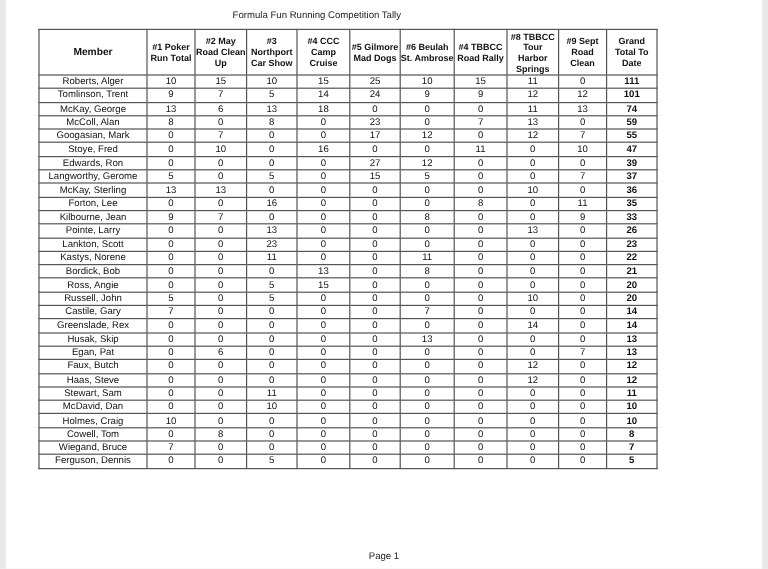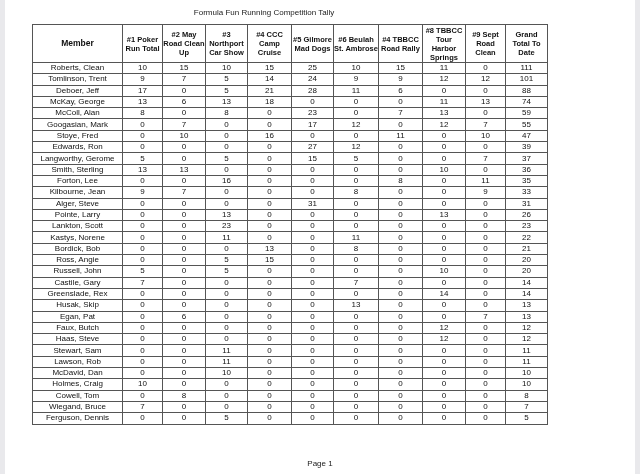--- a/index.html
+++ b/index.html
@@ -34,21 +34,21 @@
   }
   table.tally th {
     font-weight: bold;
     font-size: 7.5px;
     line-height: 9px;
     height: 37px;
     white-space: normal;
   }
   table.tally th.member-h { font-size: 8.5px; margin-top: 48px; }
   table.tally td { height: 10.3px; line-height: 10px; }
-  table.tally td.total { font-weight: normal; }
+  table.tally td.total { font-weight: bold; }
   .footer {
     position: absolute; left: 0; top: 459px; width: 640px;
     text-align: center; font-size: 8px; color: #222;
   }
 </style>
 </head>
 <body>
 
 <div class="page"></div>
 
@@ -78,21 +78,21 @@
       <th>#5 Gilmore Mad Dogs</th>
       <th>#6 Beulah St. Ambrose</th>
       <th>#4 TBBCC Road Rally</th>
       <th>#8 TBBCC Tour Harbor Springs</th>
       <th>#9 Sept Road Clean</th>
       <th>Grand Total To Date</th>
     </tr>
   </thead>
   <tbody id="tally-body">
       <tr>
-        <td>Roberts, Clean</td>
+        <td>Roberts, Alger</td>
         <td>10</td>
         <td>15</td>
         <td>10</td>
         <td>15</td>
         <td>25</td>
         <td>10</td>
         <td>15</td>
         <td>11</td>
         <td>0</td>
         <td class="total">111</td>
@@ -104,65 +104,52 @@
         <td>5</td>
         <td>14</td>
         <td>24</td>
         <td>9</td>
         <td>9</td>
         <td>12</td>
         <td>12</td>
         <td class="total">101</td>
       </tr>
       <tr>
-        <td>Deboer, Jeff</td>
+        <td>McKay, George</td>
+        <td>13</td>
+        <td>6</td>
+        <td>13</td>
+        <td>18</td>
+        <td>0</td>
+        <td>0</td>
+        <td>0</td>
+        <td>11</td>
+        <td>13</td>
+        <td class="total">74</td>
+      </tr>
+      <tr>
+        <td>McColl, Alan</td>
+        <td>8</td>
+        <td>0</td>
+        <td>8</td>
+        <td>0</td>
+        <td>23</td>
+        <td>0</td>
+        <td>7</td>
+        <td>13</td>
+        <td>0</td>
+        <td class="total">59</td>
+      </tr>
+      <tr>
+        <td>Googasian, Mark</td>
+        <td>0</td>
+        <td>7</td>
+        <td>0</td>
+        <td>0</td>
         <td>17</td>
-        <td>0</td>
-        <td>5</td>
-        <td>21</td>
-        <td>28</td>
-        <td>11</td>
-        <td>6</td>
-        <td>0</td>
-        <td>0</td>
-        <td class="total">88</td>
-      </tr>
-      <tr>
-        <td>McKay, George</td>
-        <td>13</td>
-        <td>6</td>
-        <td>13</td>
-        <td>18</td>
-        <td>0</td>
-        <td>0</td>
-        <td>0</td>
-        <td>11</td>
-        <td>13</td>
-        <td class="total">74</td>
-      </tr>
-      <tr>
-        <td>McColl, Alan</td>
-        <td>8</td>
-        <td>0</td>
-        <td>8</td>
-        <td>0</td>
-        <td>23</td>
-        <td>0</td>
-        <td>7</td>
-        <td>13</td>
-        <td>0</td>
-        <td class="total">59</td>
-      </tr>
-      <tr>
-        <td>Googasian, Mark</td>
-        <td>0</td>
-        <td>7</td>
-        <td>0</td>
-        <td>0</td>
-        <td>17</td>
         <td>12</td>
         <td>0</td>
         <td>12</td>
         <td>7</td>
         <td class="total">55</td>
       </tr>
       <tr>
         <td>Stoye, Fred</td>
         <td>0</td>
         <td>10</td>
@@ -195,21 +182,21 @@
         <td>5</td>
         <td>0</td>
         <td>15</td>
         <td>5</td>
         <td>0</td>
         <td>0</td>
         <td>7</td>
         <td class="total">37</td>
       </tr>
       <tr>
-        <td>Smith, Sterling</td>
+        <td>McKay, Sterling</td>
         <td>13</td>
         <td>13</td>
         <td>0</td>
         <td>0</td>
         <td>0</td>
         <td>0</td>
         <td>0</td>
         <td>10</td>
         <td>0</td>
         <td class="total">36</td>
@@ -234,33 +221,20 @@
         <td>0</td>
         <td>0</td>
         <td>0</td>
         <td>8</td>
         <td>0</td>
         <td>0</td>
         <td>9</td>
         <td class="total">33</td>
       </tr>
       <tr>
-        <td>Alger, Steve</td>
-        <td>0</td>
-        <td>0</td>
-        <td>0</td>
-        <td>0</td>
-        <td>31</td>
-        <td>0</td>
-        <td>0</td>
-        <td>0</td>
-        <td>0</td>
-        <td class="total">31</td>
-      </tr>
-      <tr>
         <td>Pointe, Larry</td>
         <td>0</td>
         <td>0</td>
         <td>13</td>
         <td>0</td>
         <td>0</td>
         <td>0</td>
         <td>0</td>
         <td>13</td>
         <td>0</td>
@@ -404,33 +378,20 @@
         <td>0</td>
         <td>0</td>
         <td>0</td>
         <td>0</td>
         <td>12</td>
         <td>0</td>
         <td class="total">12</td>
       </tr>
       <tr>
         <td>Stewart, Sam</td>
-        <td>0</td>
-        <td>0</td>
-        <td>11</td>
-        <td>0</td>
-        <td>0</td>
-        <td>0</td>
-        <td>0</td>
-        <td>0</td>
-        <td>0</td>
-        <td class="total">11</td>
-      </tr>
-      <tr>
-        <td>Lawson, Rob</td>
         <td>0</td>
         <td>0</td>
         <td>11</td>
         <td>0</td>
         <td>0</td>
         <td>0</td>
         <td>0</td>
         <td>0</td>
         <td>0</td>
         <td class="total">11</td>

